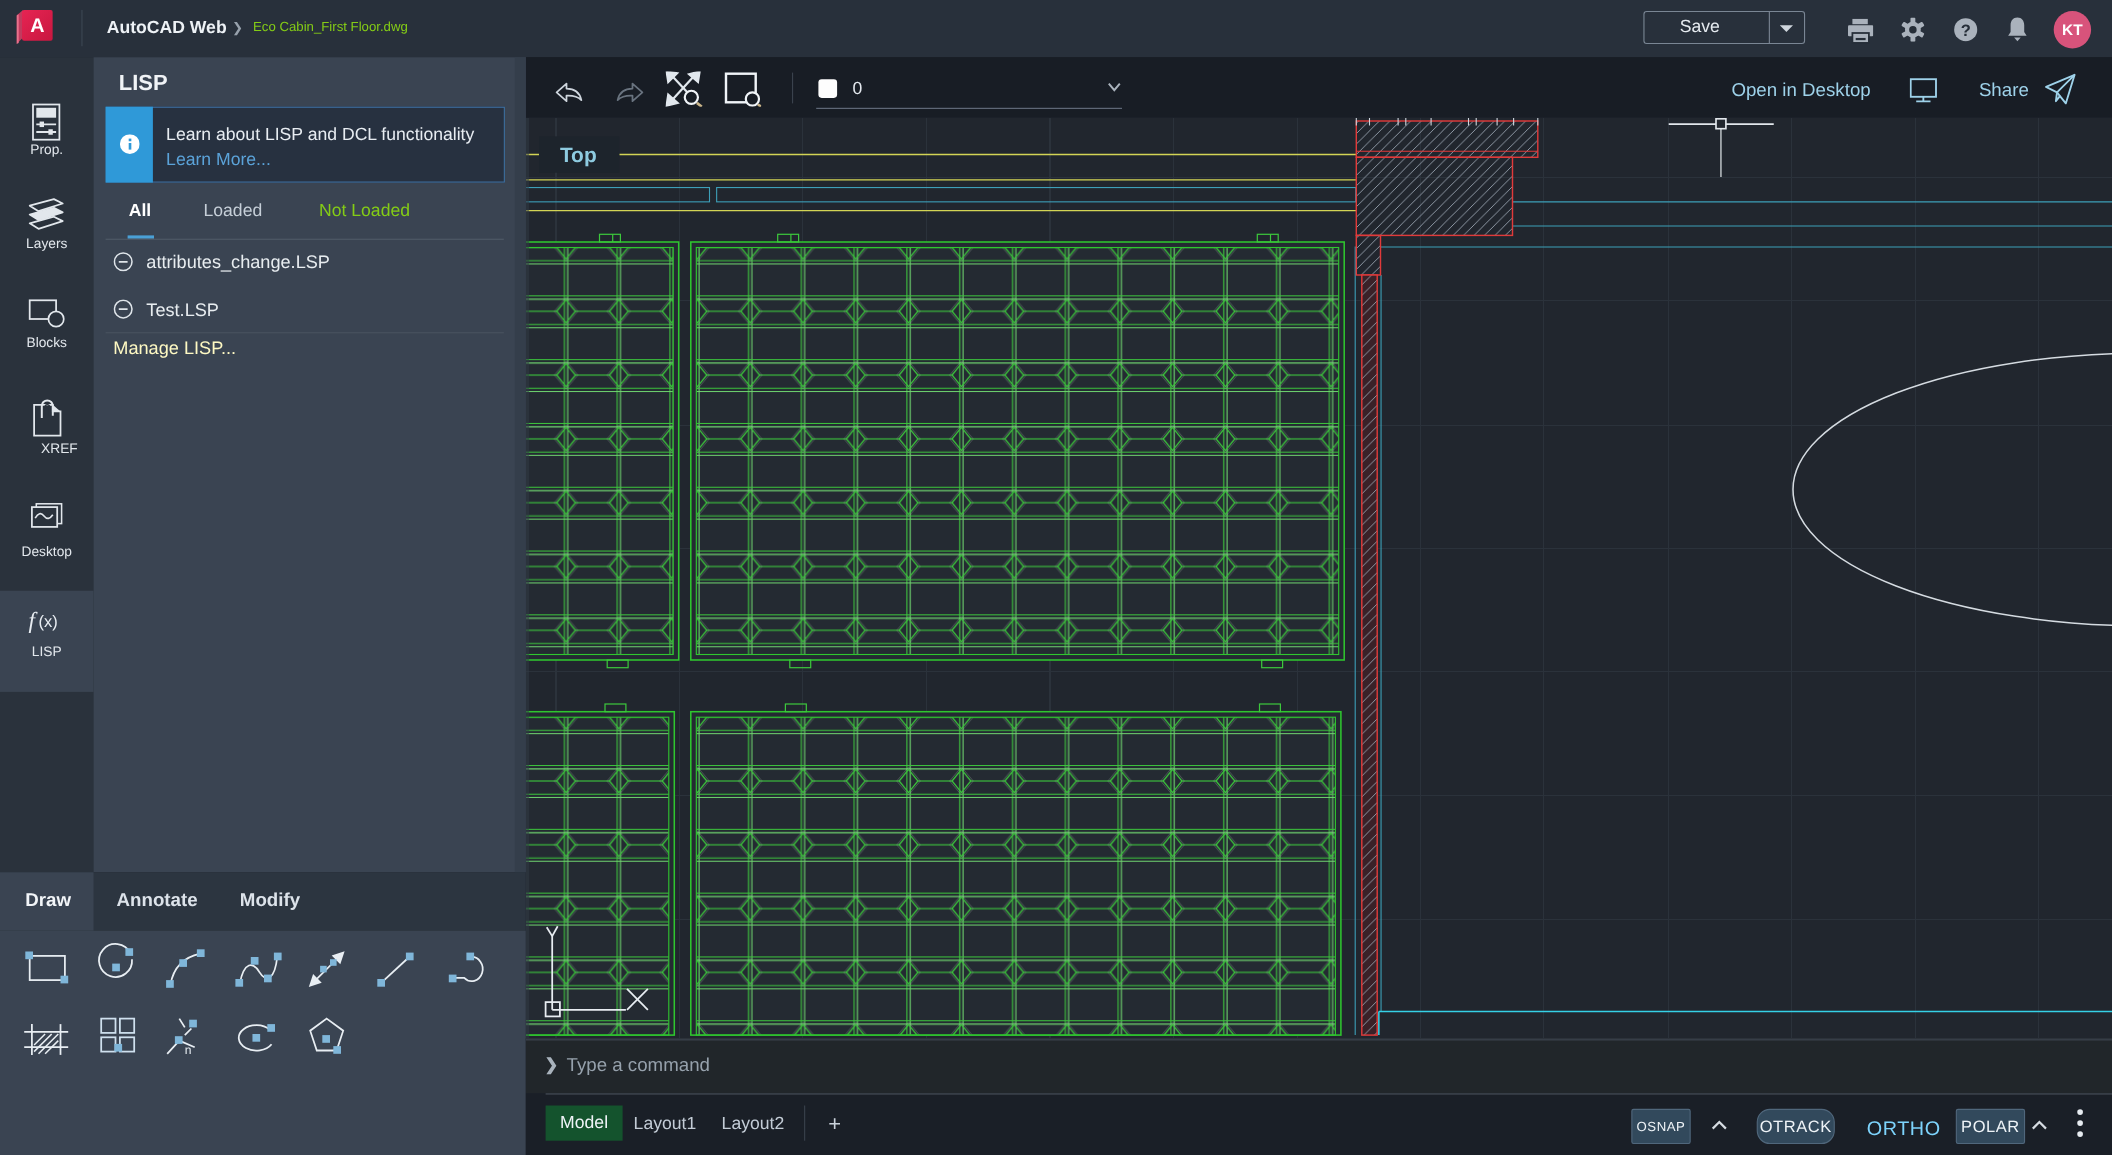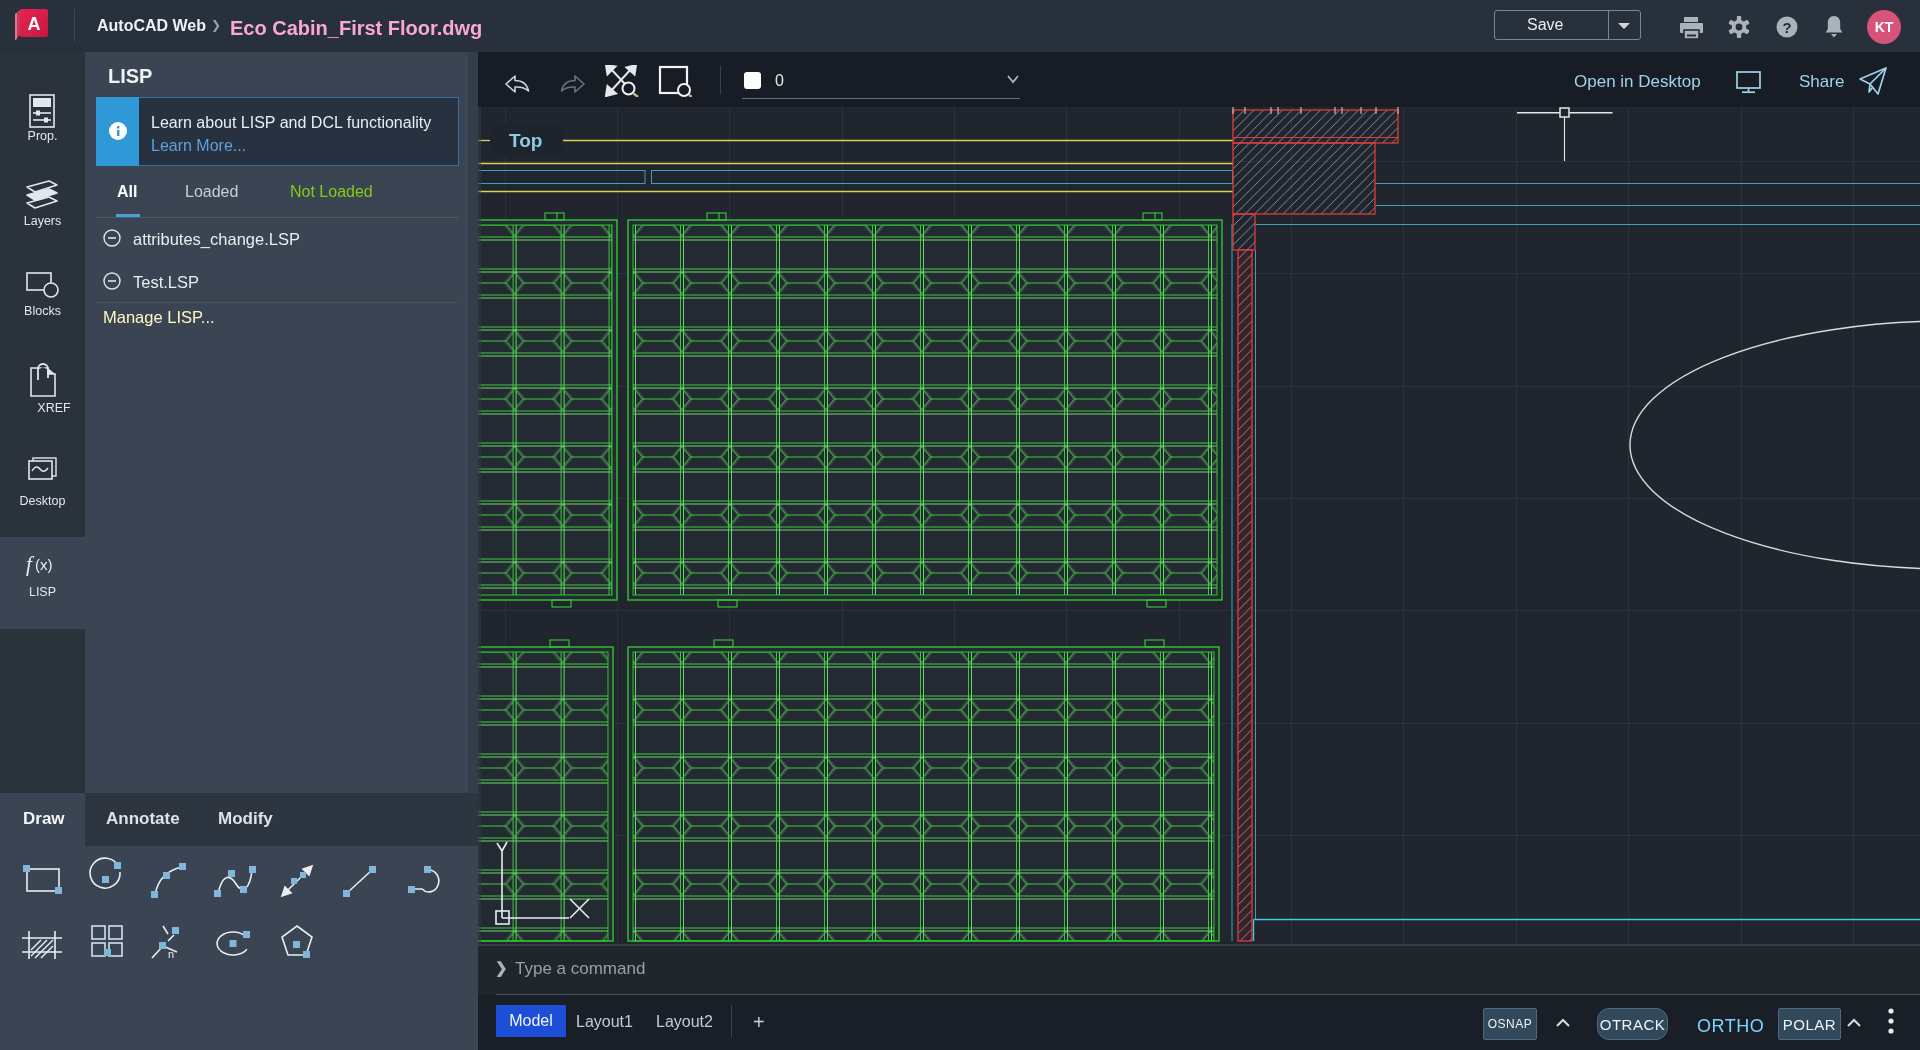--- a/index.html
+++ b/index.html
@@ -31,21 +31,21 @@
         <linearGradient id="lgrad" x1="0" y1="0" x2="1" y2="1">
       <stop offset="0" stop-color="#e62453"></stop>
           <stop offset="1" stop-color="#c8173f"></stop>
         </linearGradient>
       </defs>
     <text x="19" y="21.5" font-size="18" font-weight="bold" fill="#fff" text-anchor="middle" font-family="Liberation Sans">A</text>
   </svg>
   <div class="t" style="left:74px;top:9px;width:1px;height:33px;background:#3c4653"></div>
   <div class="t" style="left:97px;top:17px;font-size:16px;font-weight:bold;color:#eef2f6">AutoCAD Web</div>
   <div class="t" style="left:211px;top:18px;font-size:12px;color:#97a1ac">❯</div>
-  <div class="t" style="left:230px;top:17px;font-size:20px;font-weight:bold;color:#f9a8d4">Eco Cabin_First Floor.dwg</div>
+  <div class="t" style="left:230px;top:17px;font-size:12px;font-weight:normal;color:#84cc16">Eco Cabin_First Floor.dwg</div>
 
   <div class="t" style="left:1494px;top:10px;width:147px;height:30px;border:1px solid #7a8694;border-radius:3px;"></div>
   <div class="t" style="left:1608px;top:10px;width:1px;height:30px;background:#7a8694"></div>
   <div class="t" style="left:1527px;top:16px;font-size:16px;color:#e6ebf0">Save</div>
   <svg class="abs" style="left:1617px;top:22px" width="14" height="8">
       <polygon points="1,1 13,1 7,7" fill="#cfd6dd"></polygon>
     </svg>
 
   <svg class="abs" style="left:1680px;top:17px" width="23" height="23" viewBox="0 0 23 23" fill="#aab2bc">
     <rect x="4" y="0" width="14" height="5"></rect>
@@ -449,21 +449,21 @@
     </g>
   </svg>
 </div>
 
 <div id="cmdbar" class="abs">
   <div class="t" style="left:17px;top:13px;font-size:15px;font-weight:bold;color:#a9b3bd">❯</div>
   <div class="t" style="left:37px;top:13px;font-size:17px;color:#96a1ac">Type a command</div>
 </div>
 <div id="botbar" class="abs">
   <div class="t" style="left:18px;top:0;width:1424px;height:1px;background:#4a525c"></div>
-  <div class="t" style="left:18px;top:11px;width:70px;height:32px;background:#1d4ed8;color:#f0f4f8;font-size:16px;text-align:center;line-height:32px;">Model</div>
+  <div class="t" style="left:18px;top:11px;width:70px;height:32px;background:#14532d;color:#f0f4f8;font-size:16px;text-align:center;line-height:32px;">Model</div>
   <div class="t" style="left:98px;top:19px;font-size:16px;color:#c3ccd6">Layout1</div>
   <div class="t" style="left:178px;top:19px;font-size:16px;color:#c3ccd6">Layout2</div>
   <div class="t" style="left:253px;top:11px;width:1px;height:32px;background:#3a424d"></div>
   <div class="t" style="left:275px;top:17px;font-size:20px;color:#c9d1da">+</div>
   <div class="t" style="left:1005px;top:14px;width:54px;height:32px;background:#32495c;border:1px solid #50677c;border-radius:2px;color:#eef3f7;font-size:12px;text-align:center;line-height:31px;letter-spacing:0.5px;">OSNAP</div>
   <svg class="abs" style="left:1077px;top:23px" width="16" height="12">
       <polyline points="2,9 8,3 14,9" fill="none" stroke="#d6dce2" stroke-width="2"></polyline>
     </svg>
   <div class="t" style="left:1119px;top:14px;width:71px;height:32px;background:#32495c;border:1px solid #50677c;border-radius:12px;color:#eef3f7;font-size:15px;text-align:center;line-height:31px;letter-spacing:0.5px;">OTRACK</div>
   <div class="t" style="left:1219px;top:22px;font-size:18px;color:#7dd3fc;letter-spacing:0.5px;">ORTHO</div>

